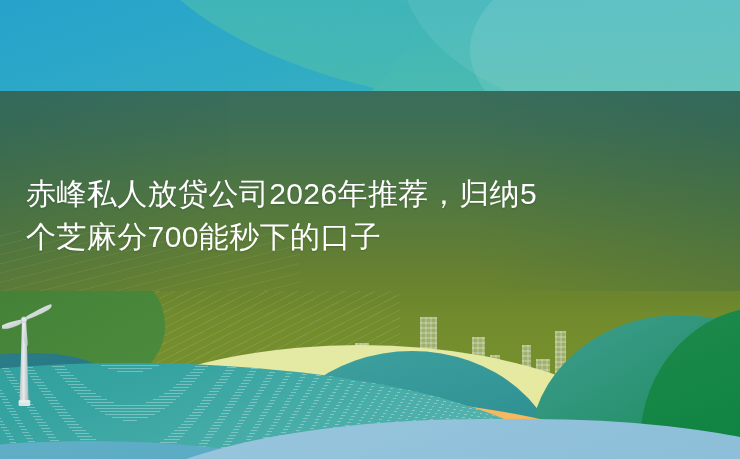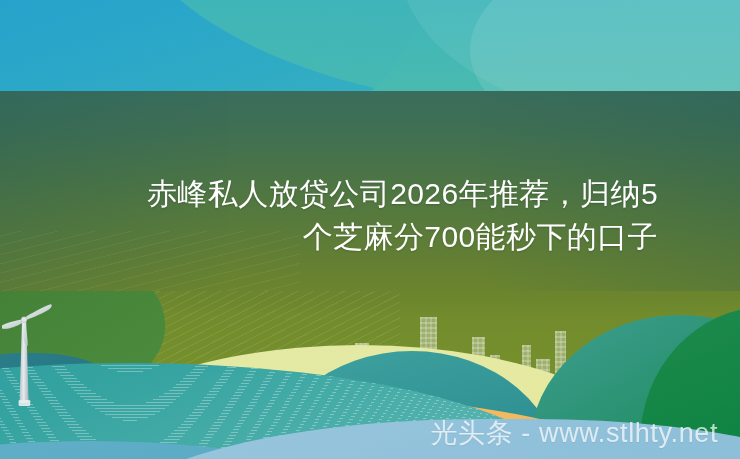--- a/index.html
+++ b/index.html
@@ -57,21 +57,21 @@
     position:absolute;left:-60px;bottom:-10px;width:360px;height:70px;
     background:
       repeating-linear-gradient(-14deg,
         rgba(255,255,255,.055) 0px, rgba(255,255,255,.055) 1px,
         rgba(255,255,255,0) 1px, rgba(255,255,255,0) 9px);
   }
 
   
   .headline{
     position:absolute;left:0;top:172px;width:684px;
-    text-align:right;
+    text-align:left;
     color:#ffffff;
     font-size:30px;
     line-height:43px;
     letter-spacing:.4px;
     text-shadow:0 1px 2px rgba(0,0,0,.18);
     padding:0 26px;
     box-sizing:border-box;
     white-space:pre-line;
     z-index:40;
   }
@@ -279,15 +279,14 @@
       <g fill="url(#bld)" stroke="rgba(255,255,255,.35)" stroke-width=".4">
         <path d="M21.6,19.4 C28.5,14.5 44.0,6.6 49.0,5.2 C50.4,6.9 49.0,9.2 45.0,11.6 C38.5,15.4 27.8,19.6 22.9,21.4 Z"></path>
         <path d="M21.0,20.6 C14.0,21.4 1.6,25.0 -2.0,27.6 C-1.6,29.8 1.6,30.4 6.4,29.4 C13.8,27.8 19.0,25.0 22.3,22.6 Z"></path>
         <path d="M22.6,21.8 C23.8,28.4 25.8,40.6 25.6,46.4 C23.8,47.0 22.2,45.0 21.4,40.6 C20.3,34.4 20.6,26.6 21.2,22.4 Z"></path>
       </g>
       <circle cx="22.0" cy="20.6" r="2.8" fill="#dfe6e8" stroke="#a9b5b9" stroke-width=".5"></circle>
       <rect x="16.6" y="101" width="11.6" height="6" rx="1.2" fill="#e9eef0" opacity=".9"></rect>
     </svg>
   </div>
 
-  <div class="watermark">光头条 - www.stlhty.net</div>
 
 </div>
 
 </body></html>

